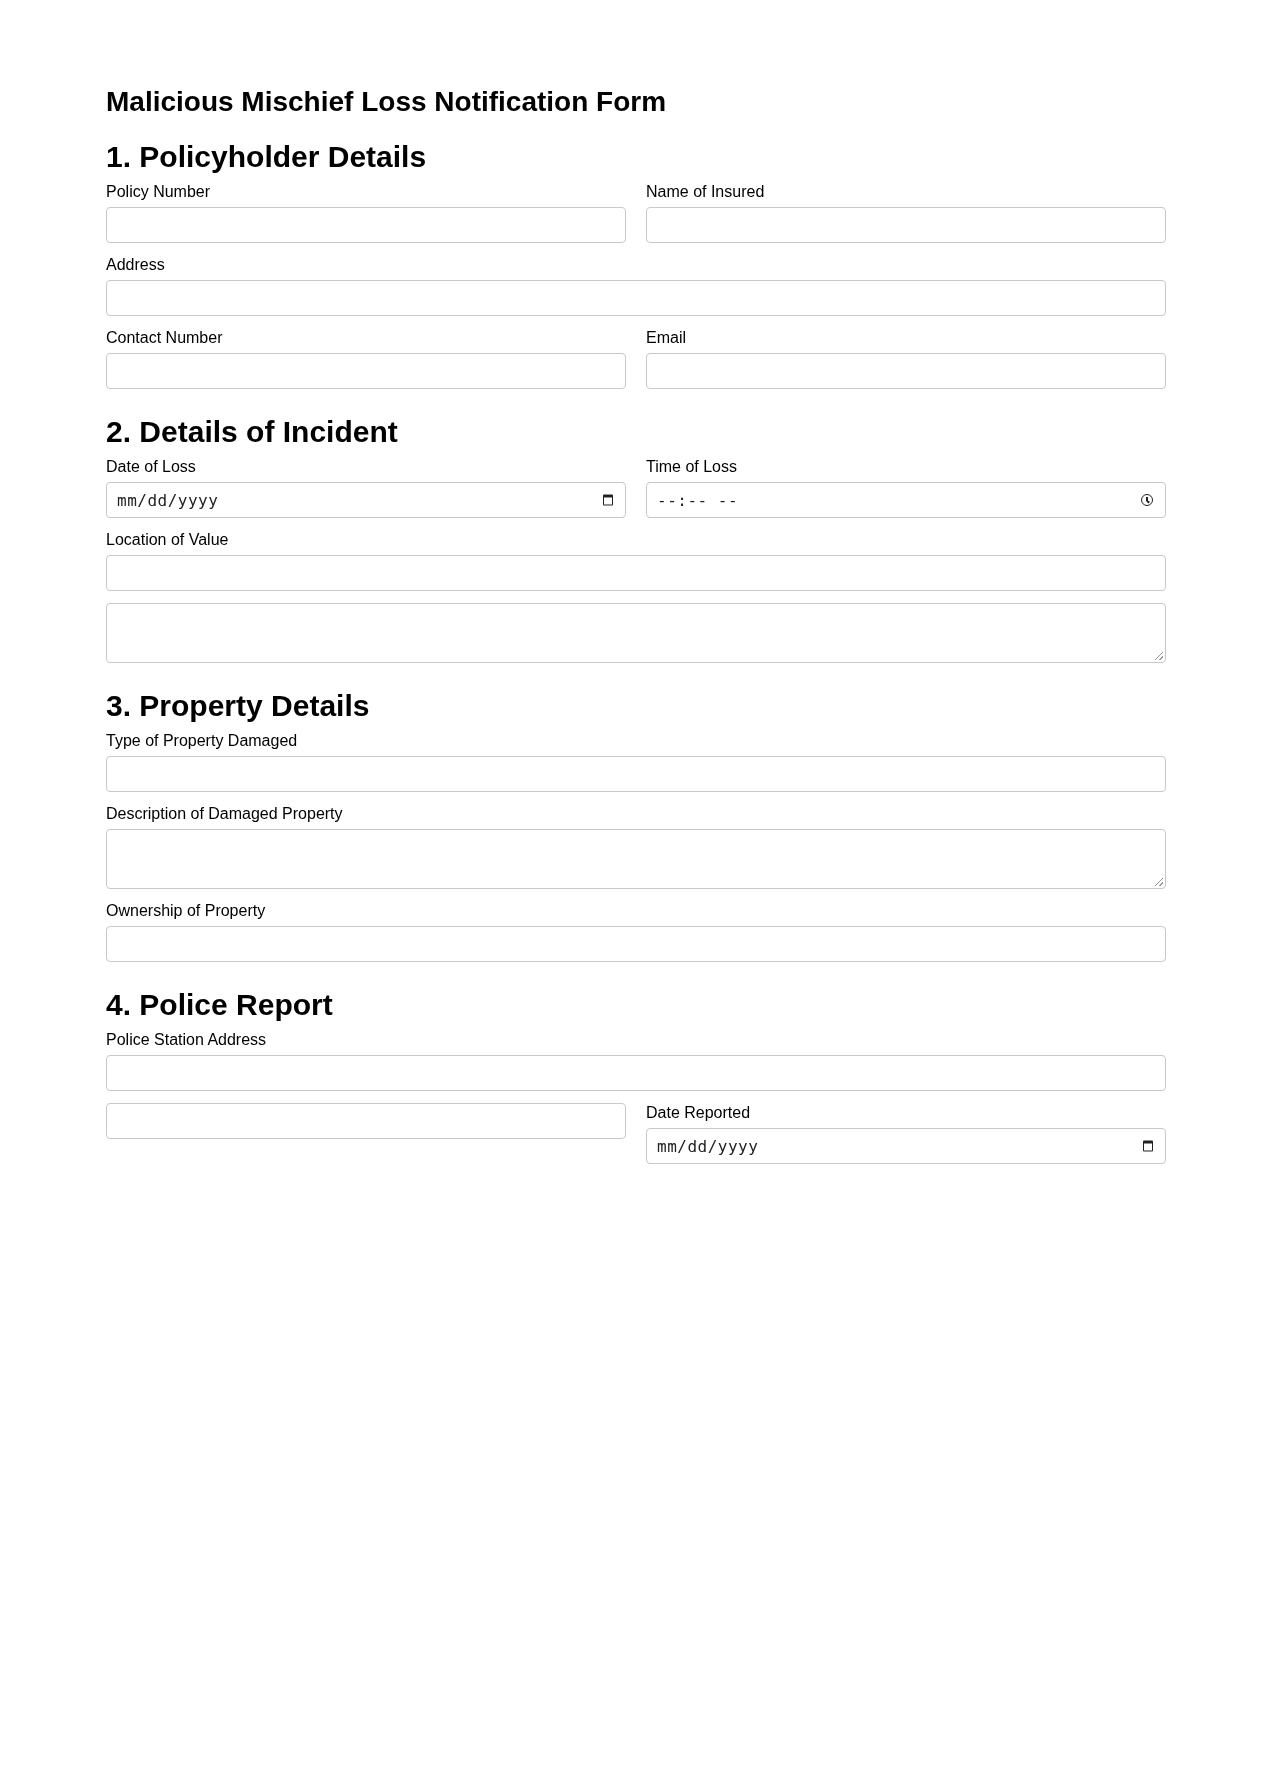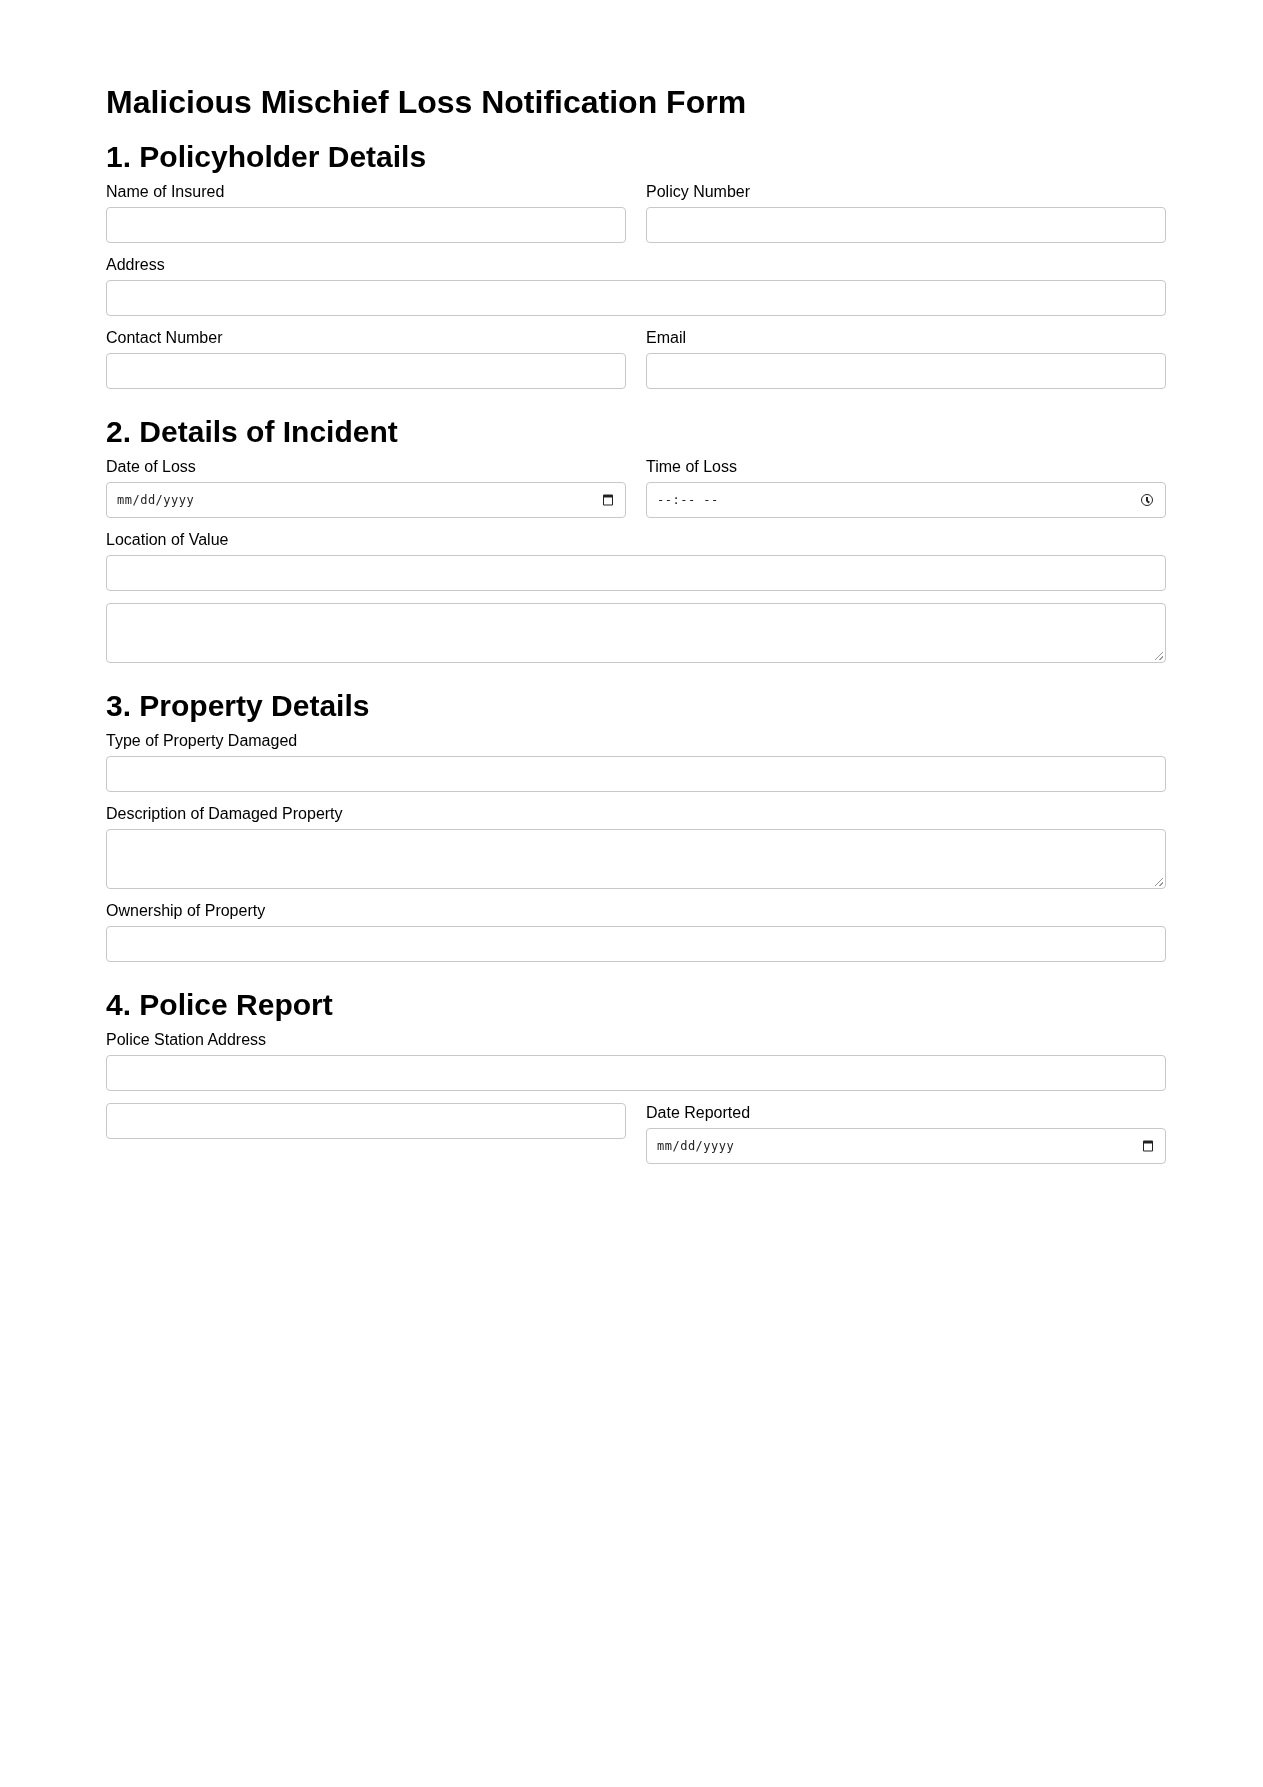--- a/index.html
+++ b/index.html
@@ -6,21 +6,21 @@
   html, body { margin: 0; padding: 0; background: #ffffff; }
   body {
     width: 1263px;
     min-height: 1787px;
     font-family: "Liberation Sans", sans-serif;
     color: #000;
   }
   .page { padding: 80px 97px 0 106px; }
   h1 {
     margin: 0;
-    font-size: 32px;
+    font-size: 28px;
     font-weight: bold;
     line-height: 44px;
   }
   h2 {
     margin: 0;
     font-size: 30px;
     font-weight: bold;
     line-height: 30px;
   }
   .section { margin-top: 18px; }
@@ -56,21 +56,21 @@
   .resize-grip {
     position: absolute;
     right: 2px; bottom: 2px;
     width: 8px; height: 8px;
     background:
       linear-gradient(135deg, transparent 45%, #999 45%, #999 55%, transparent 55%),
       linear-gradient(135deg, transparent 75%, #999 75%, #999 85%, transparent 85%);
   }
   .mono-ph {
     font-family: "DejaVu Sans Mono", monospace;
-    font-size: 12px;
+    font-size: 16px;
     color: #222;
     letter-spacing: 0.5px;
   }
   .suffix-icon {
     position: absolute;
     right: 12px;
     top: 50%;
     transform: translateY(-50%);
     width: 12px; height: 12px;
   }
@@ -105,25 +105,25 @@
 </head>
 <body>
 
 <div class="page">
   <h1>Malicious Mischief Loss Notification Form</h1>
 
   <div class="section">
     <h2>1. Policyholder Details</h2>
     <div class="row">
       <div class="field">
+        <label>Policy Number</label>
+        <div class="input"></div>
+      </div>
+      <div class="field">
         <label>Name of Insured</label>
-        <div class="input"></div>
-      </div>
-      <div class="field">
-        <label>Policy Number</label>
         <div class="input"></div>
       </div>
     </div>
     <div class="row">
       <div class="field">
         <label>Address</label>
         <div class="input"></div>
       </div>
     </div>
     <div class="row">

